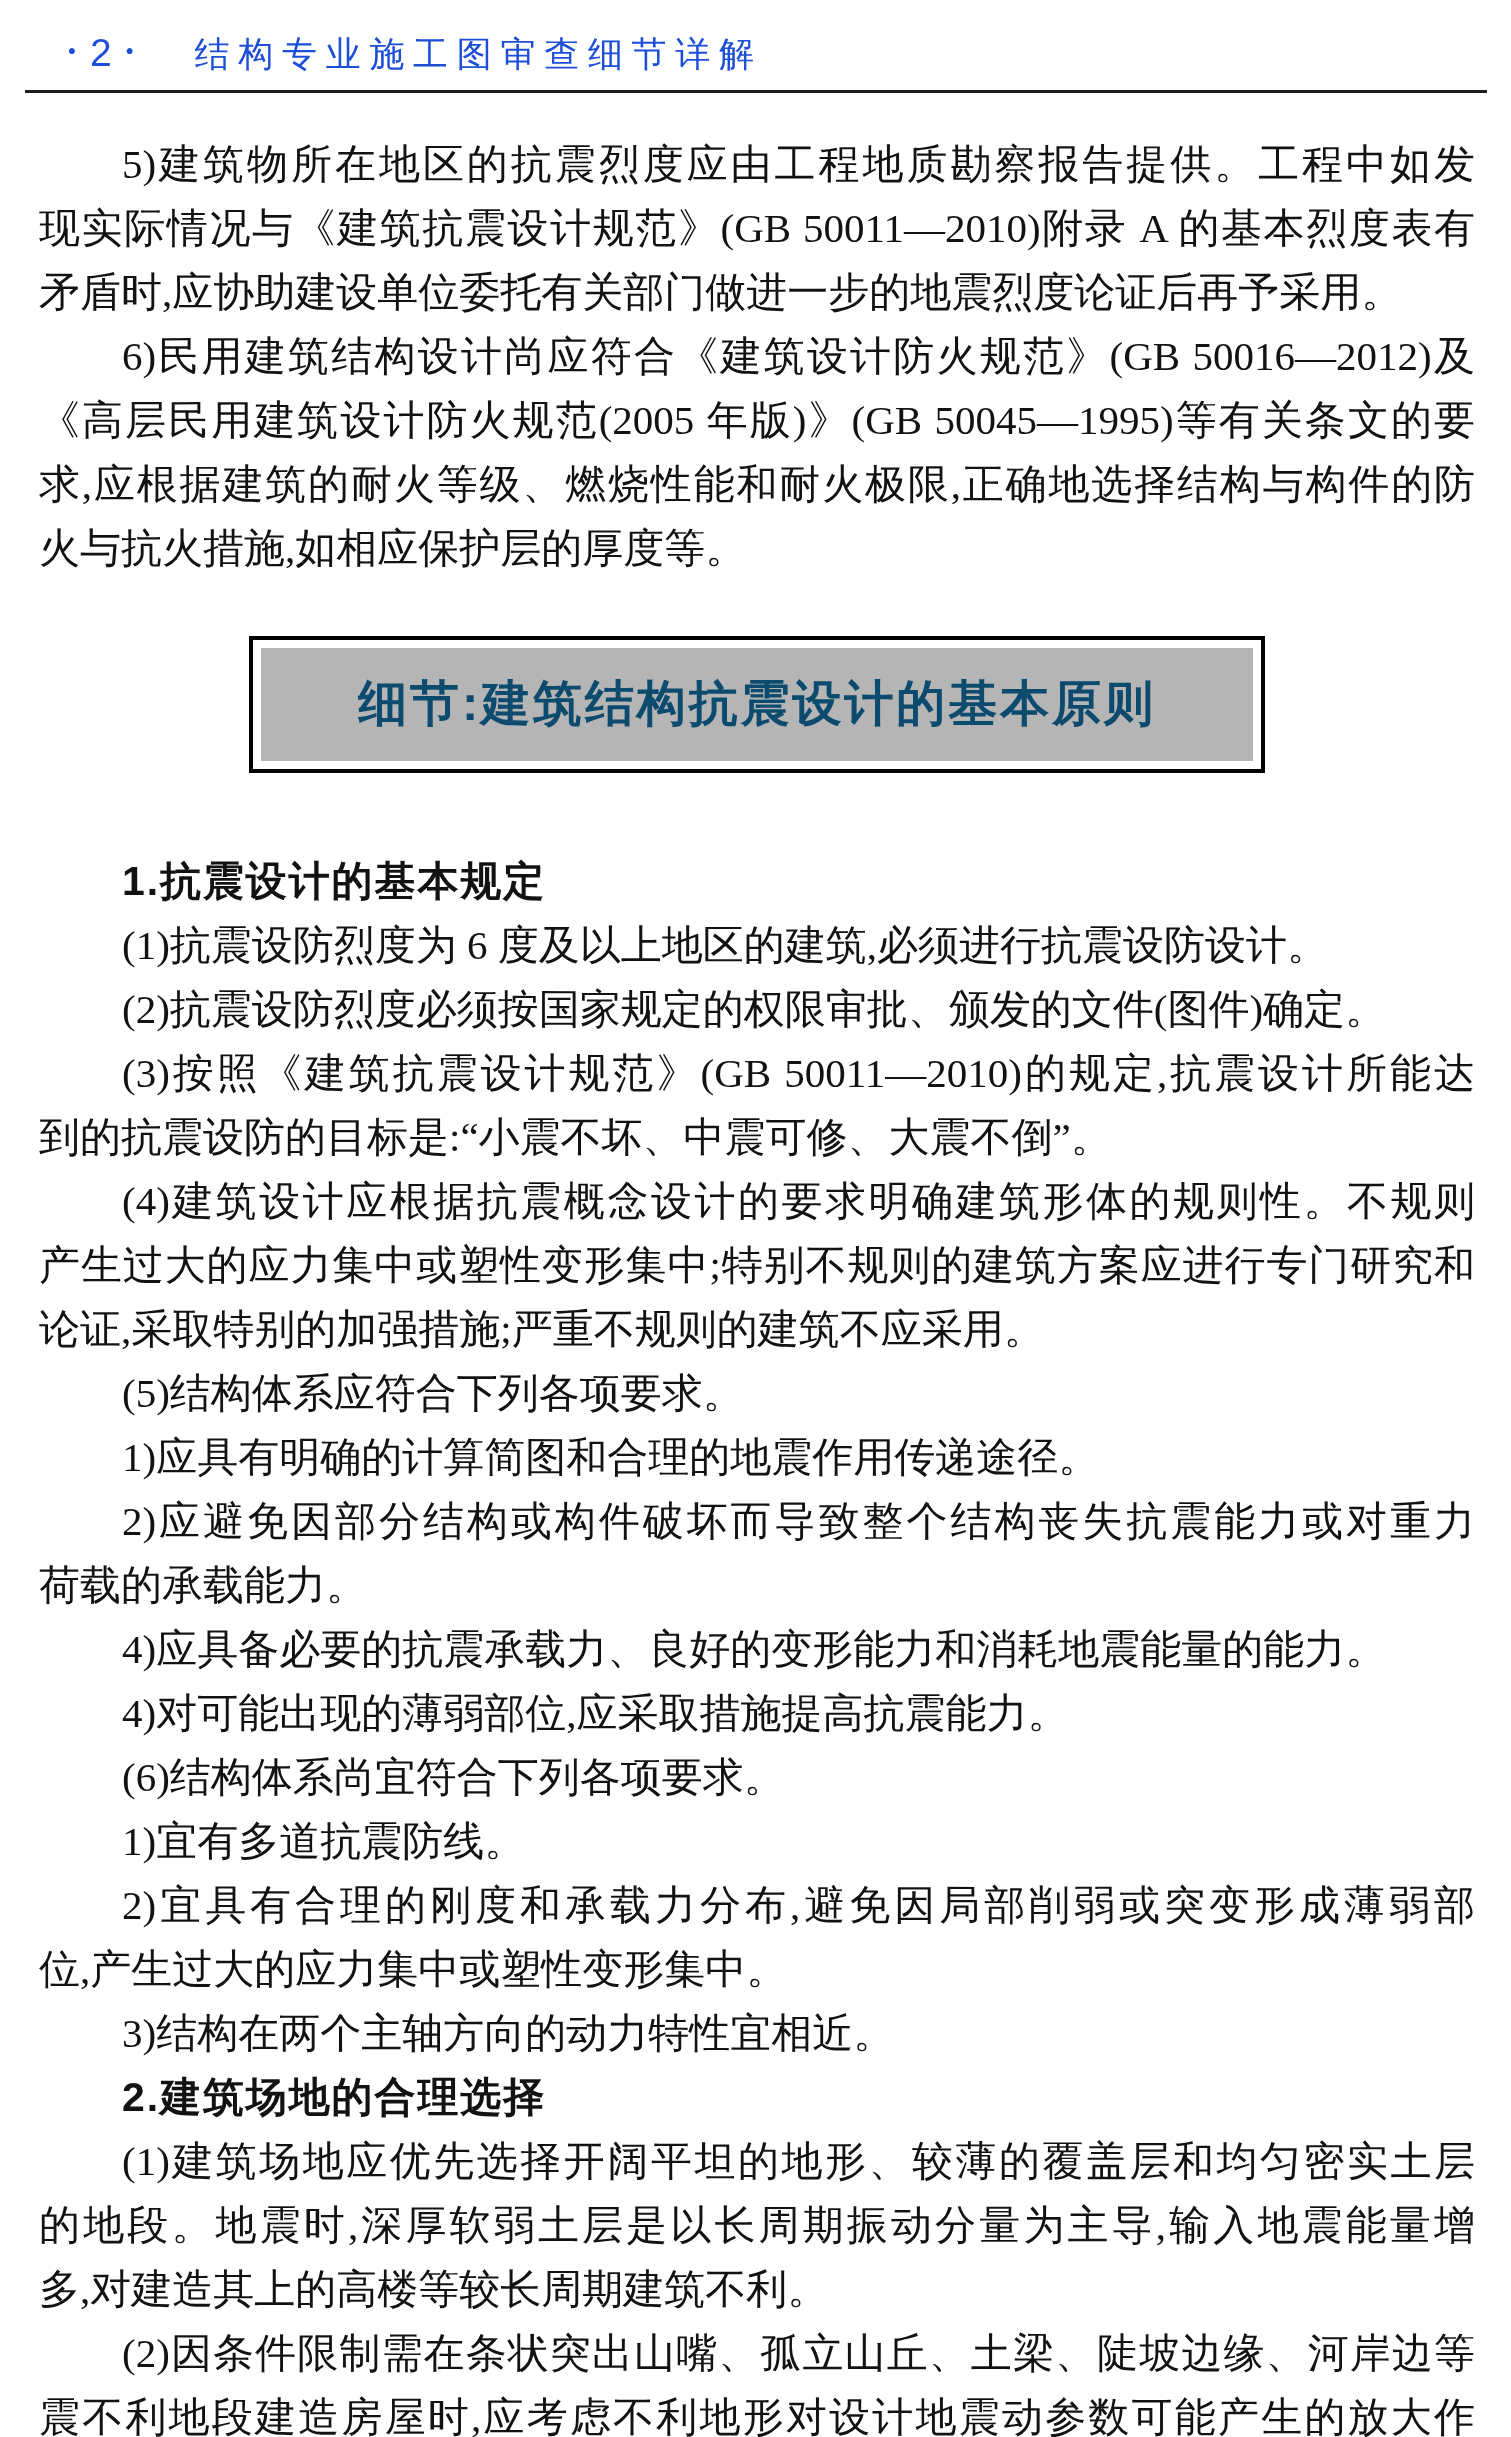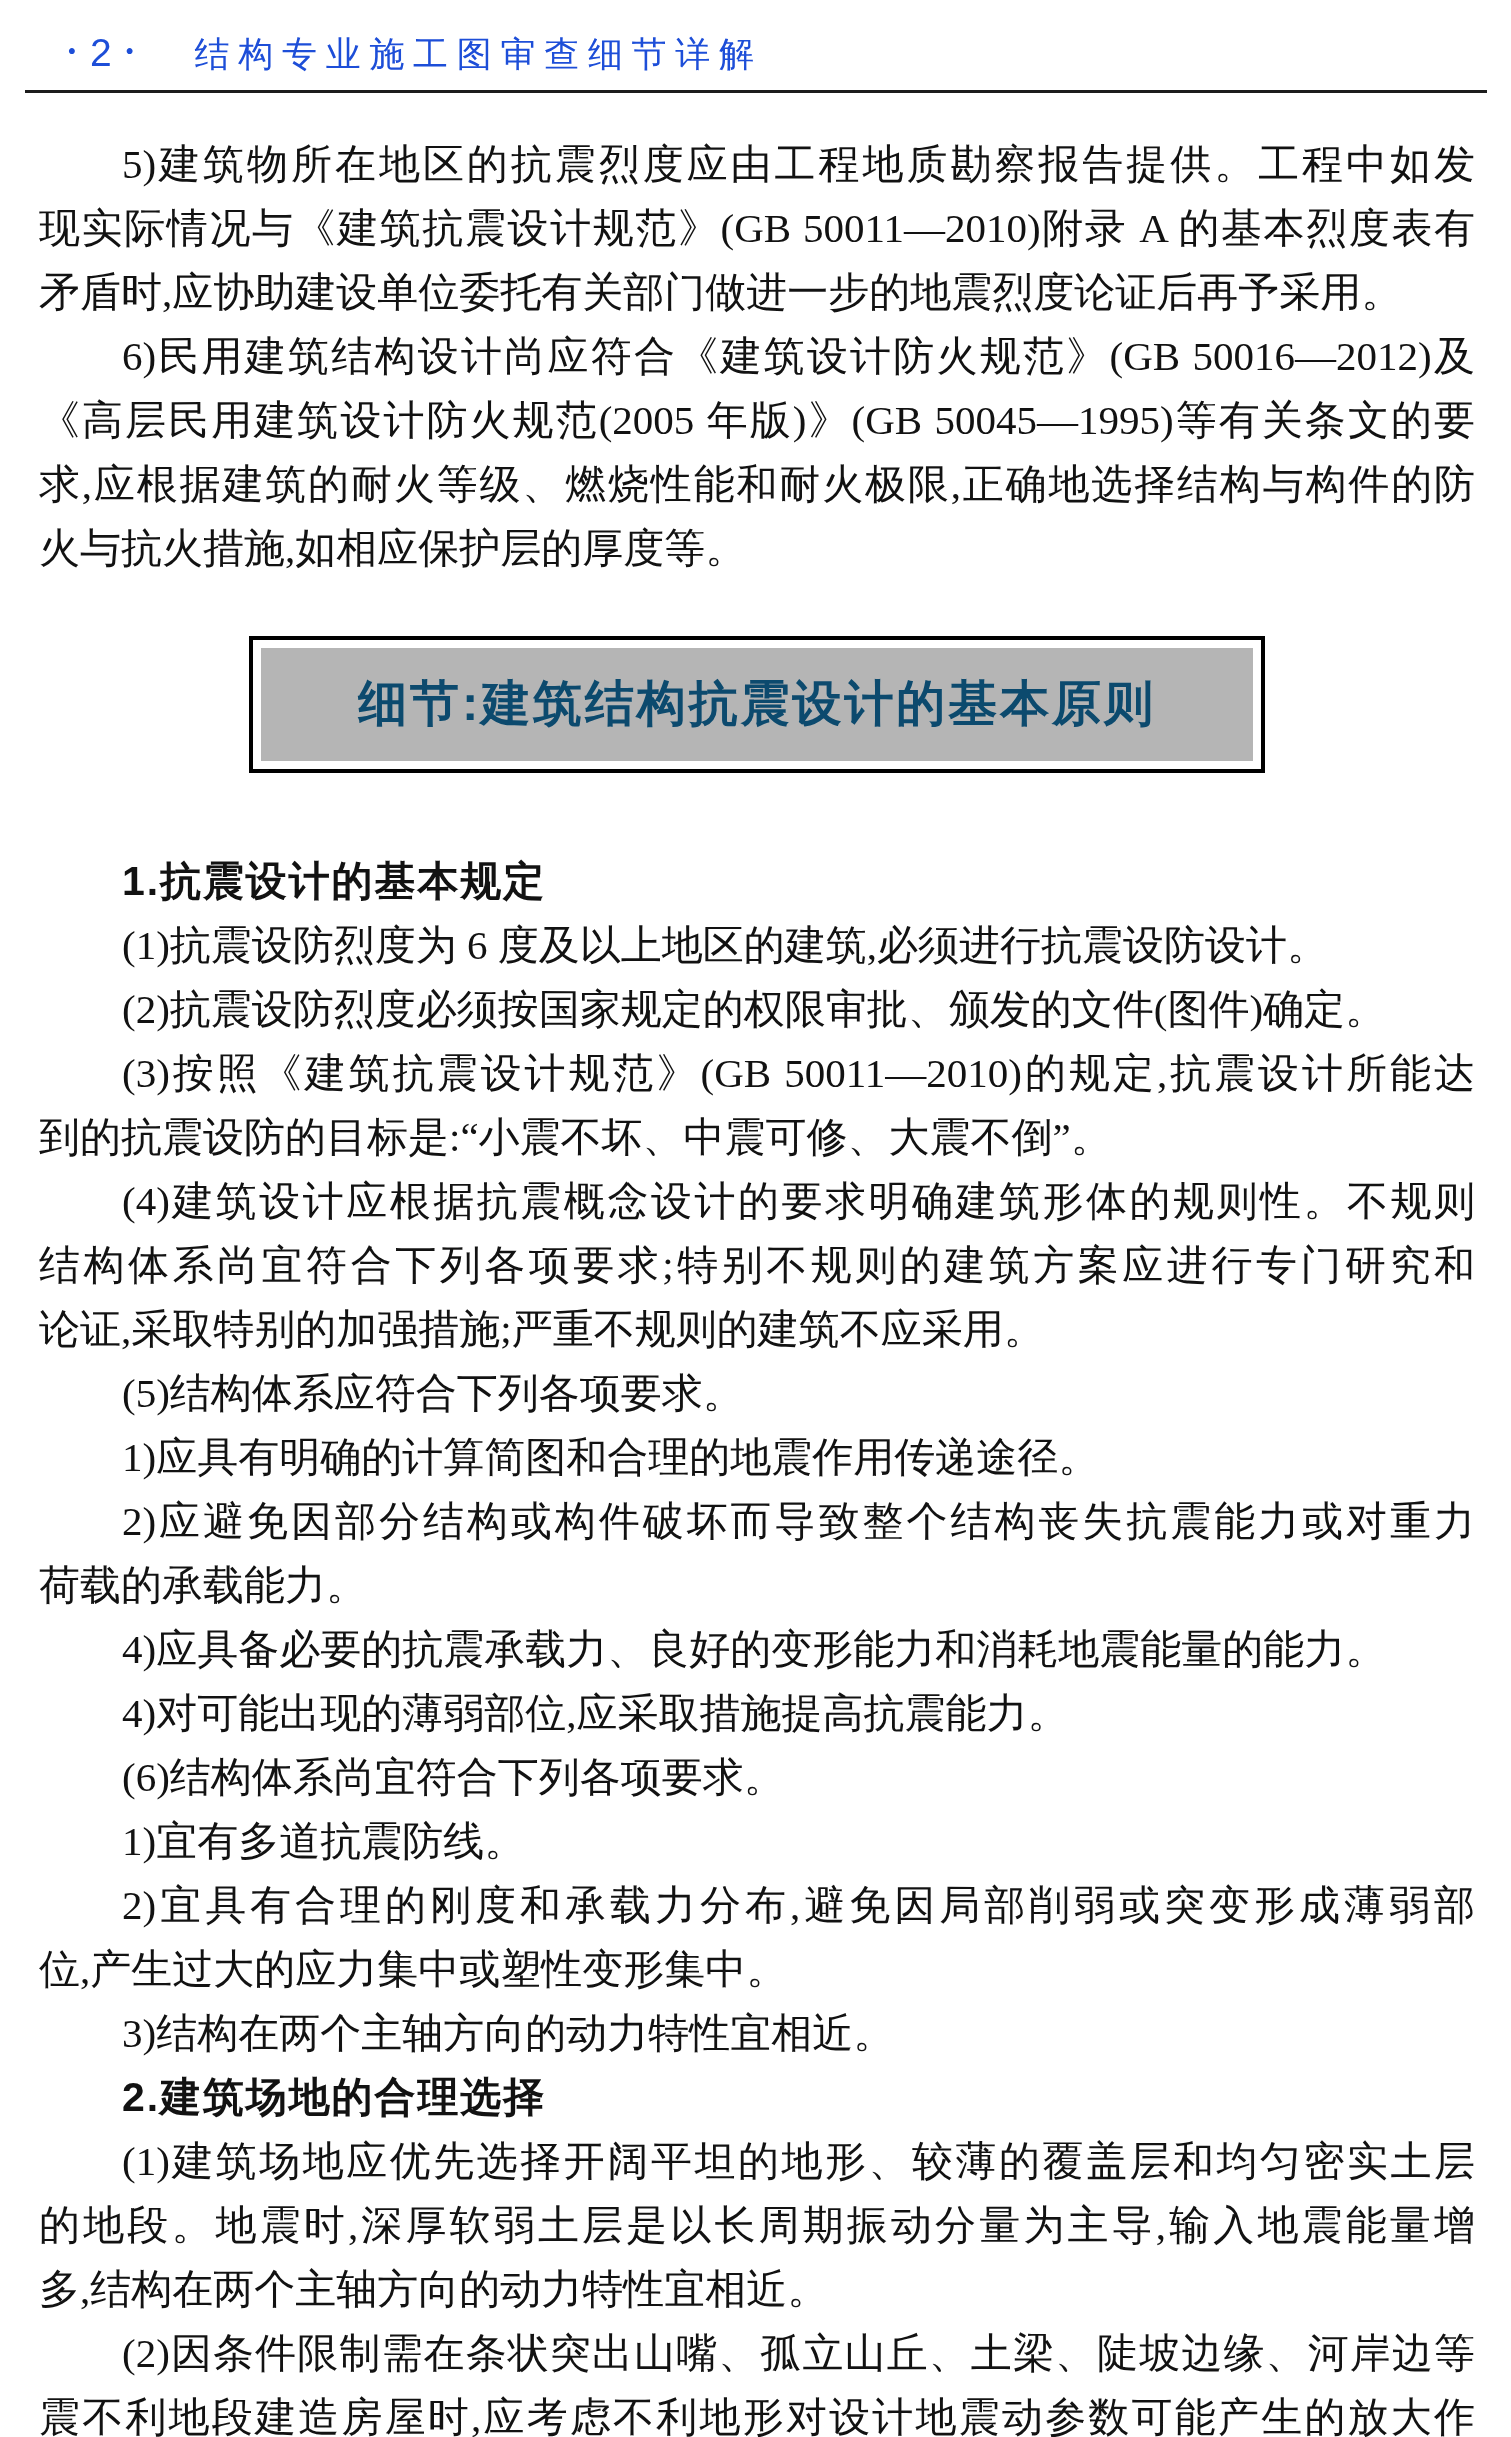--- a/index.html
+++ b/index.html
@@ -96,35 +96,35 @@
       <div class="line">火与抗火措施,如相应保护层的厚度等。</div>
       <div class="section-box">
         <div class="section-box-inner"><span class="section-box-title">细节:建筑结构抗震设计的基本原则</span></div>
       </div>
       <div class="line indent bold">1.抗震设计的基本规定</div>
       <div class="line indent">(1)抗震设防烈度为 6 度及以上地区的建筑,必须进行抗震设防设计。</div>
       <div class="line indent">(2)抗震设防烈度必须按国家规定的权限审批、颁发的文件(图件)确定。</div>
       <div class="line indent fill">(3)按照《建筑抗震设计规范》(GB 50011—2010)的规定,抗震设计所能达</div>
       <div class="line">到的抗震设防的目标是:“小震不坏、中震可修、大震不倒”。</div>
       <div class="line indent fill">(4)建筑设计应根据抗震概念设计的要求明确建筑形体的规则性。不规则</div>
-      <div class="line fill">结构体系尚宜符合下列各项要求;特别不规则的建筑方案应进行专门研究和</div>
+      <div class="line fill">产生过大的应力集中或塑性变形集中;特别不规则的建筑方案应进行专门研究和</div>
       <div class="line">论证,采取特别的加强措施;严重不规则的建筑不应采用。</div>
       <div class="line indent">(5)结构体系应符合下列各项要求。</div>
       <div class="line indent">1)应具有明确的计算简图和合理的地震作用传递途径。</div>
       <div class="line indent fill">2)应避免因部分结构或构件破坏而导致整个结构丧失抗震能力或对重力</div>
       <div class="line">荷载的承载能力。</div>
       <div class="line indent">4)应具备必要的抗震承载力、良好的变形能力和消耗地震能量的能力。</div>
       <div class="line indent">4)对可能出现的薄弱部位,应采取措施提高抗震能力。</div>
       <div class="line indent">(6)结构体系尚宜符合下列各项要求。</div>
       <div class="line indent">1)宜有多道抗震防线。</div>
       <div class="line indent fill">2)宜具有合理的刚度和承载力分布,避免因局部削弱或突变形成薄弱部</div>
       <div class="line">位,产生过大的应力集中或塑性变形集中。</div>
       <div class="line indent">3)结构在两个主轴方向的动力特性宜相近。</div>
       <div class="line indent bold">2.建筑场地的合理选择</div>
       <div class="line indent fill">(1)建筑场地应优先选择开阔平坦的地形、较薄的覆盖层和均匀密实土层</div>
       <div class="line fill">的地段。地震时,深厚软弱土层是以长周期振动分量为主导,输入地震能量增</div>
-      <div class="line">多,结构在两个主轴方向的动力特性宜相近。</div>
+      <div class="line">多,对建造其上的高楼等较长周期建筑不利。</div>
       <div class="line indent fill">(2)因条件限制需在条状突出山嘴、孤立山丘、土梁、陡坡边缘、河岸边等抗</div>
       <div class="line fill">震不利地段建造房屋时,应考虑不利地形对设计地震动参数可能产生的放大作</div>
     </div>
 
 </div>
 
 
 </body></html>

